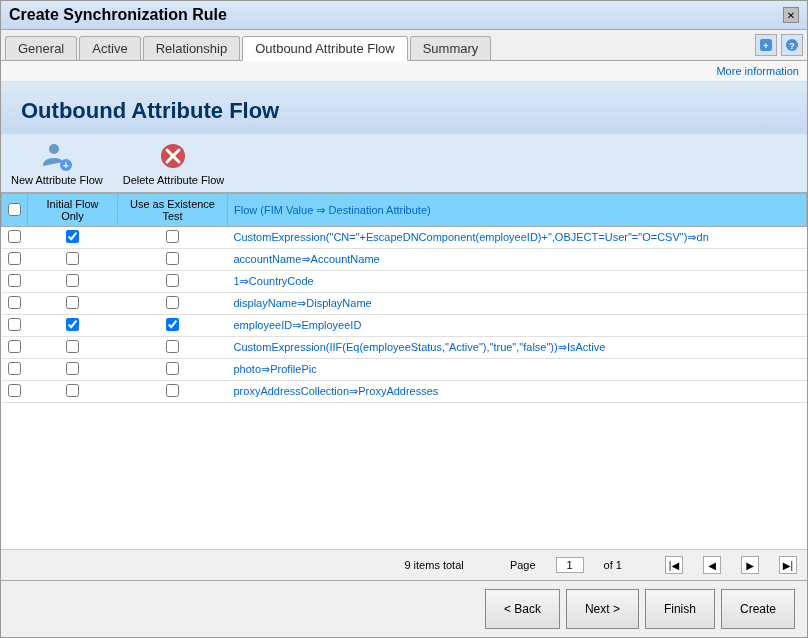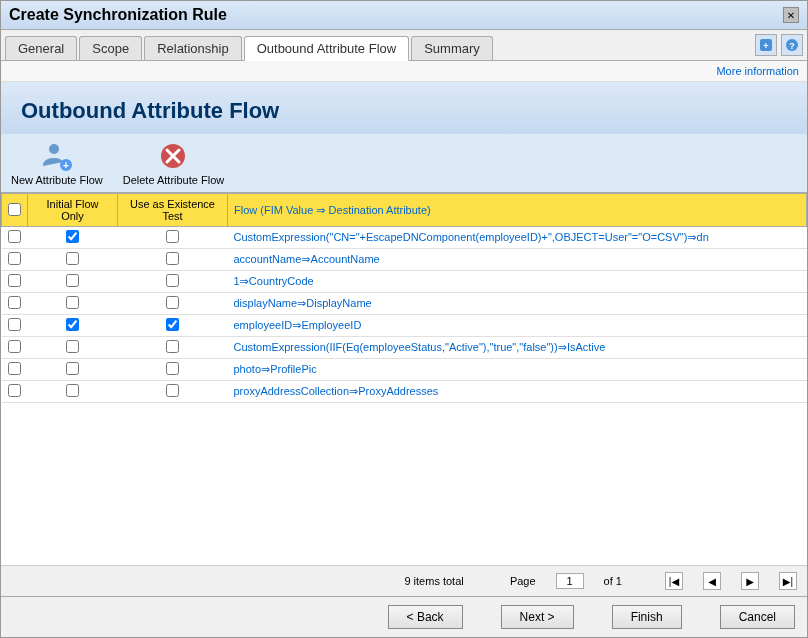--- a/index.html
+++ b/index.html
@@ -25,51 +25,51 @@
     .page-header { background: linear-gradient(to bottom, #dce9f7, #c5d9f1); padding: 16px 20px 10px 20px; }
     .page-title { font-size: 22px; font-weight: bold; color: #003366; }
 
     .toolbar { background: #dce9f7; padding: 6px 10px; display: flex; gap: 20px; align-items: center; border-bottom: 1px solid #aaa; }
     .toolbar-btn { display: flex; flex-direction: column; align-items: center; cursor: pointer; gap: 2px; }
     .toolbar-icon { width: 32px; height: 32px; display: flex; align-items: center; justify-content: center; }
     .toolbar-label { font-size: 11px; color: #000; }
 
     .table-area { flex: 1; overflow: auto; padding: 0; }
     table { width: 100%; border-collapse: collapse; }
-    thead tr { background: #fde047; }
+    thead tr { background: #7dd3fc; }
     th { padding: 4px 6px; border: 1px solid #aaa; font-size: 11px; font-weight: normal; text-align: left; }
     td { padding: 3px 6px; border-bottom: 1px solid #e0e0e0; font-size: 11px; }
     .col-check { width: 22px; text-align: center; }
     .col-initial { width: 90px; text-align: center; }
     .col-existence { width: 110px; text-align: center; }
     .col-flow { color: #0066cc; }
 
     .pagination-bar { background: #f0f0f0; border-top: 1px solid #ccc; padding: 6px 10px; display: flex; align-items: center; justify-content: flex-end; gap: 20px; font-size: 11px; }
     .page-input { width: 28px; border: 1px solid #aaa; text-align: center; font-size: 11px; padding: 1px; }
     .pager-btn { width: 18px; height: 18px; background: #fff; border: 1px solid #aaa; display: flex; align-items: center; justify-content: center; cursor: pointer; font-size: 10px; }
 
     .bottom-bar { background: #f0f0f0; border-top: 1px solid #aaa; padding: 8px 12px; display: flex; justify-content: flex-end; gap: 6px; }
-    .btn { padding: 4px 18px; font-size: 12px; border: 1px solid #888; background: linear-gradient(to bottom, #f5f5f5, #e0e0e0); cursor: pointer; min-width: 70px; margin-left: 32px; }
+    .btn { padding: 12px 18px; font-size: 12px; border: 1px solid #888; background: linear-gradient(to bottom, #f5f5f5, #e0e0e0); cursor: pointer; min-width: 70px; }
 
     input[type="checkbox"] { width: 13px; height: 13px; cursor: pointer; }
   </style>
 </head>
 <body>
 
 <div class="window">
 
   <div class="title-bar">
     <span class="title-bar-text">Create Synchronization Rule</span>
     <div class="title-bar-close">✕</div>
   </div>
 
   <div class="tab-bar">
     <div class="tab-group">
       <div class="tab">General</div>
-      <div class="tab">Scope</div>
+      <div class="tab">Active</div>
       <div class="tab">Relationship</div>
       <div class="tab active">Outbound Attribute Flow</div>
       <div class="tab">Summary</div>
     </div>
     <div class="tab-icons">
       <div class="tab-icon-btn" title="Additional">
         <svg width="14" height="14" viewBox="0 0 14 14">
             <rect x="1" y="1" width="12" height="12" fill="#4a90d9" rx="2"></rect>
             <text x="7" y="11" text-anchor="middle" fill="white" font-size="9" font-weight="bold">+</text>
           </svg>
@@ -193,15 +193,15 @@
       <div class="pager-btn" title="Previous">◀</div>
       <div class="pager-btn" title="Next">▶</div>
       <div class="pager-btn" title="Last">▶|</div>
     </div>
   </div>
 
   <div class="bottom-bar">
     <button class="btn">&lt; Back</button>
     <button class="btn">Next &gt;</button>
     <button class="btn">Finish</button>
-    <button class="btn">Cancel</button>
+    <button class="btn">Create</button>
   </div>
 </div>
 
 </body></html>

